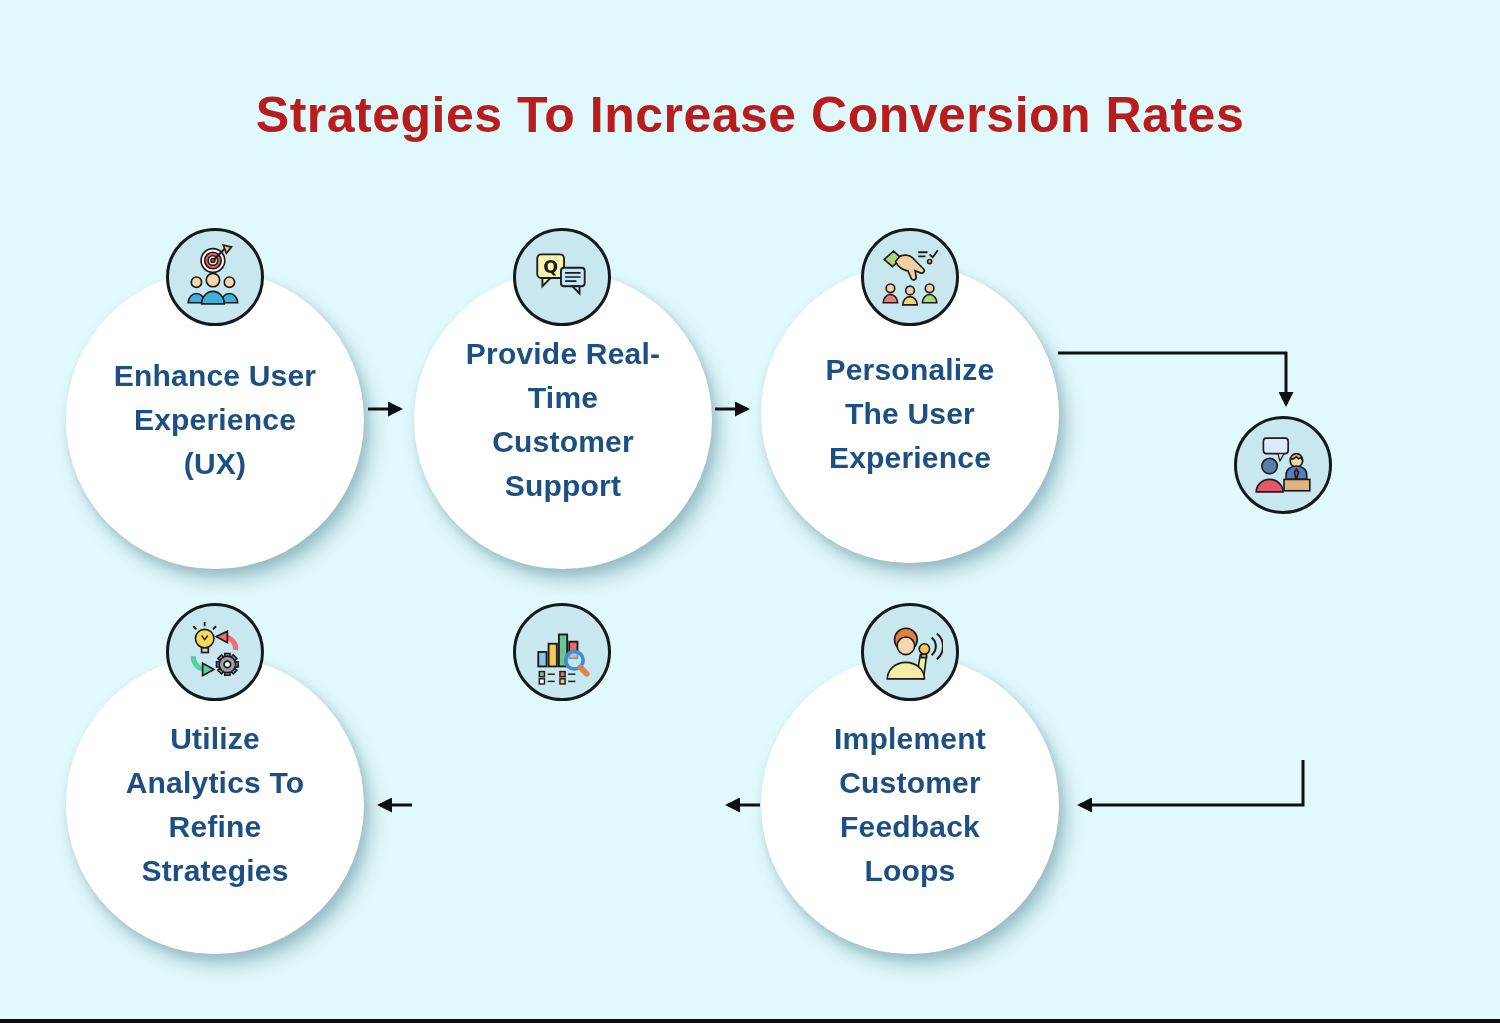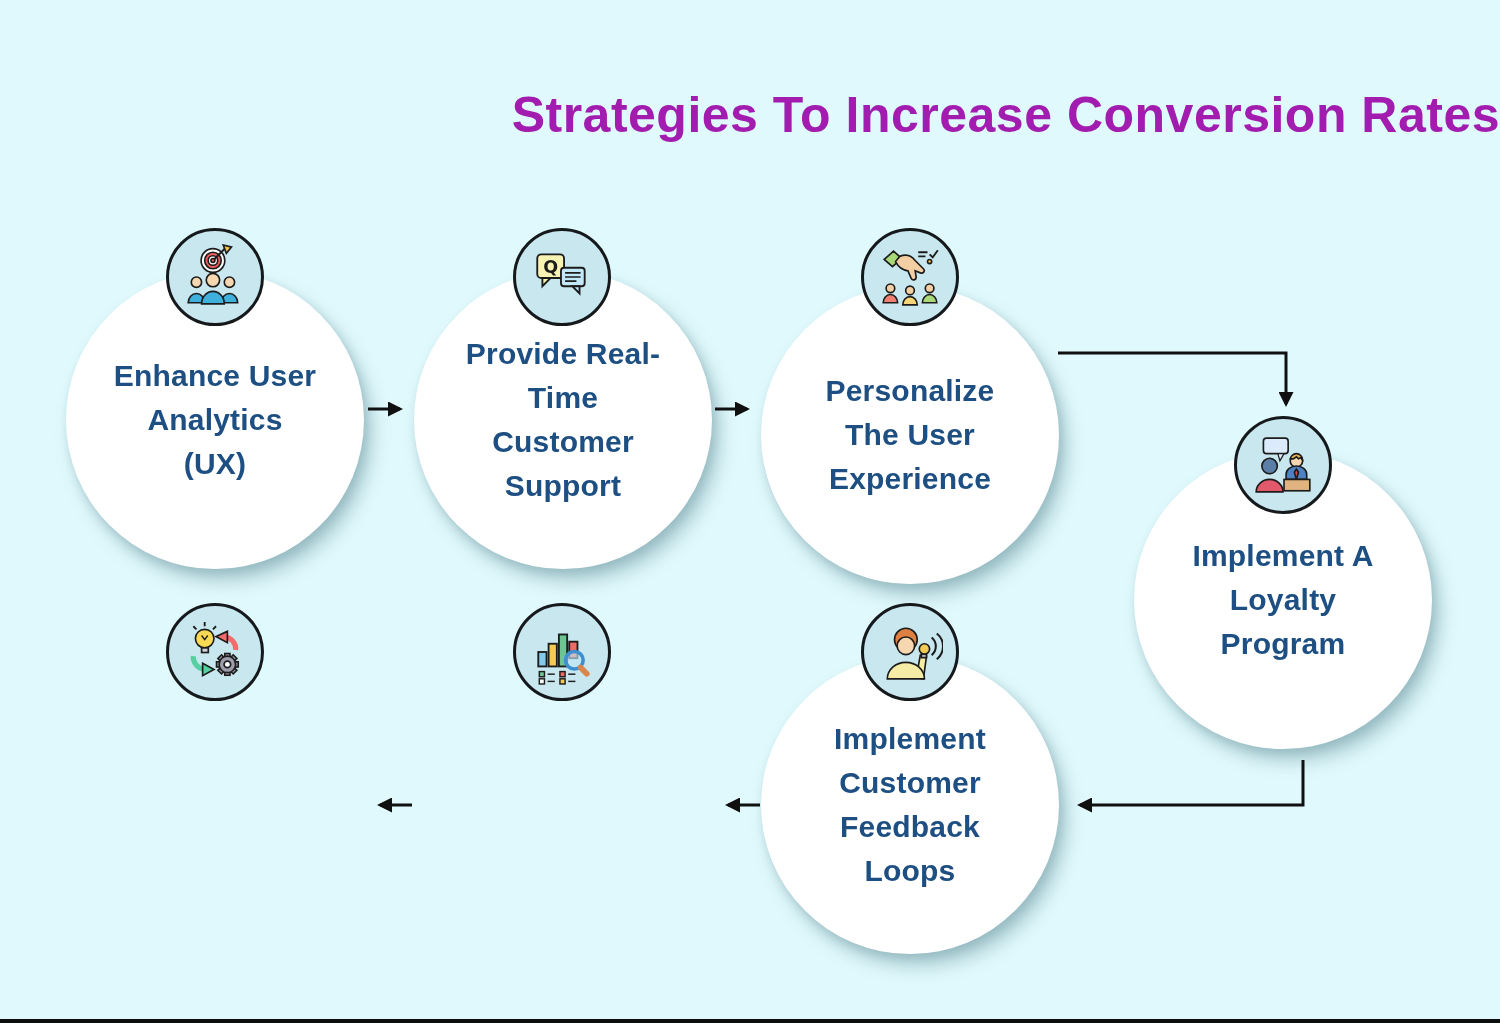--- a/index.html
+++ b/index.html
@@ -2,34 +2,34 @@
 <html><head>
 <meta charset="utf-8">
 <style>
   html,body{margin:0;padding:0;background:#e0f9fc;}
   .canvas{
     position:relative;width:1500px;height:1026px;background:#e0f9fc;
     overflow:hidden;font-family:"Liberation Sans","DejaVu Sans",sans-serif;
   }
   .title{
     position:absolute;left:0;top:86px;width:1500px;margin:0;
-    text-align:right;font-size:50px;font-weight:800;letter-spacing:.5px;
-    color:#a21caf;
+    text-align:center;font-size:50px;font-weight:800;letter-spacing:.5px;
+    color:#b91c1c;
   }
   .node{
     position:absolute;width:298px;height:298px;border-radius:50%;
     background:#ffffff;
     box-shadow:8px 12px 18px rgba(96,141,151,.42),3px 5px 8px rgba(96,141,151,.25);
     display:flex;align-items:center;justify-content:center;text-align:center;
   }
   .node .label{
     width:288px;color:#1d4f83;font-size:30px;font-weight:600;
     line-height:1.47;white-space:pre-line;letter-spacing:.2px;
   }
-  .n1{left:66px;top:271px;}  .n2{left:414px;top:271px;}  .n3{left:761px;top:286px;}
+  .n1{left:66px;top:271px;}  .n2{left:414px;top:271px;}  .n3{left:761px;top:265px;}
   .n4{left:1134px;top:451px;}
   .n5{left:761px;top:656px;}  .n6{left:413px;top:656px;}  .n7{left:66px;top:656px;}
   .badge{
     position:absolute;width:92px;height:92px;border-radius:50%;
     background:#c8e7ee;border:3px solid #15191c;box-sizing:content-box;
     display:flex;align-items:center;justify-content:center;z-index:5;
   }
   .badge svg{width:66px;height:66px;display:block;}
   .b1{left:166px;top:228px;} .b2{left:513px;top:228px;} .b3{left:861px;top:228px;}
   .b4{left:1234px;top:416px;}
@@ -56,46 +56,47 @@
       <path d="M715 409 H747" marker-end="url(#ah)"></path>
       <path d="M1058 353 H1286 V404" marker-end="url(#ah)"></path>
       <path d="M1303 760 V805 H1080" marker-end="url(#ah)"></path>
       <path d="M760 805 H728" marker-end="url(#ah)"></path>
       <path d="M412 805 H380" marker-end="url(#ah)"></path>
     </g>
   </svg>
 
   <div class="node n1">
     <div class="label">Enhance User
-Analytics
+Experience
 (UX)</div>
   </div>
   <div class="node n2">
     <div class="label">Provide Real-
 Time
 Customer
 Support</div>
   </div>
   <div class="node n3">
     <div class="label">Personalize
 The User
 Experience</div>
   </div>
 
-  <div class="node n4">
-    <div class="label">Implement A
-Loyalty
-Program</div>
-  </div>
 
   <div class="node n5">
     <div class="label">Implement
 Customer
 Feedback
 Loops</div>
+  </div>
+  <div class="node n7">
+    <div class="label">Utilize
+Analytics To
+Refine
+Strategies</div>
   </div>
 
   <div class="badge b1">
     <svg viewBox="0 0 64 64">
       <g stroke="#1c1c1c" stroke-width="1.6">
         <circle cx="30" cy="16" r="11.5" fill="#ffffff"></circle>
         <circle cx="30" cy="16" r="8" fill="#f15e5e"></circle>
         <circle cx="30" cy="16" r="4.6" fill="#ffffff"></circle>
         <circle cx="30" cy="16" r="1.9" fill="#f15e5e"></circle>
         <path d="M31,15 L42,4" stroke-width="2"></path>

